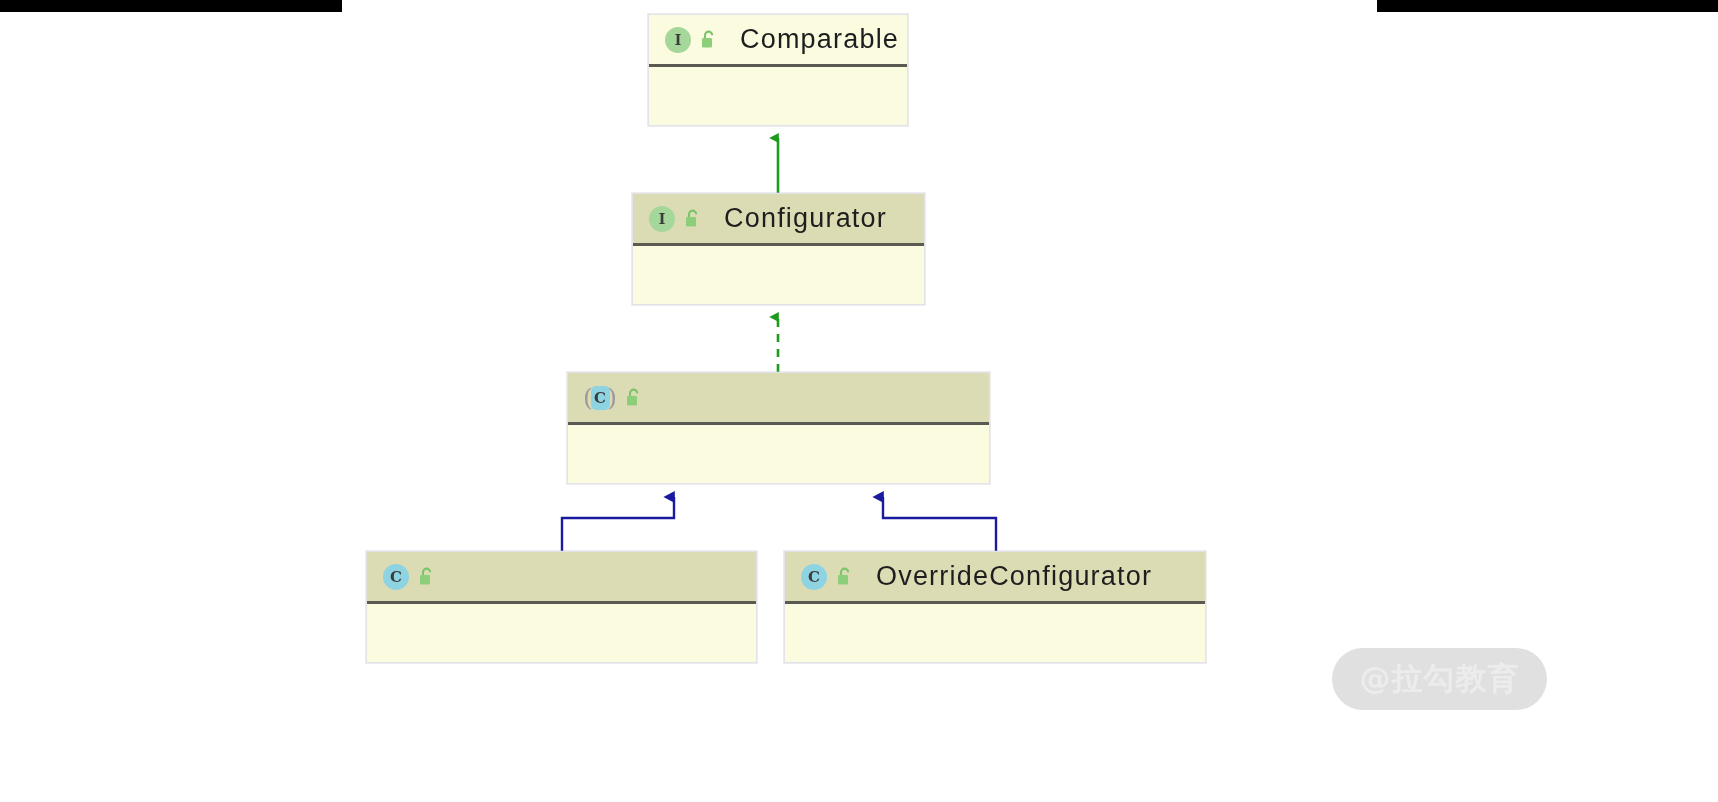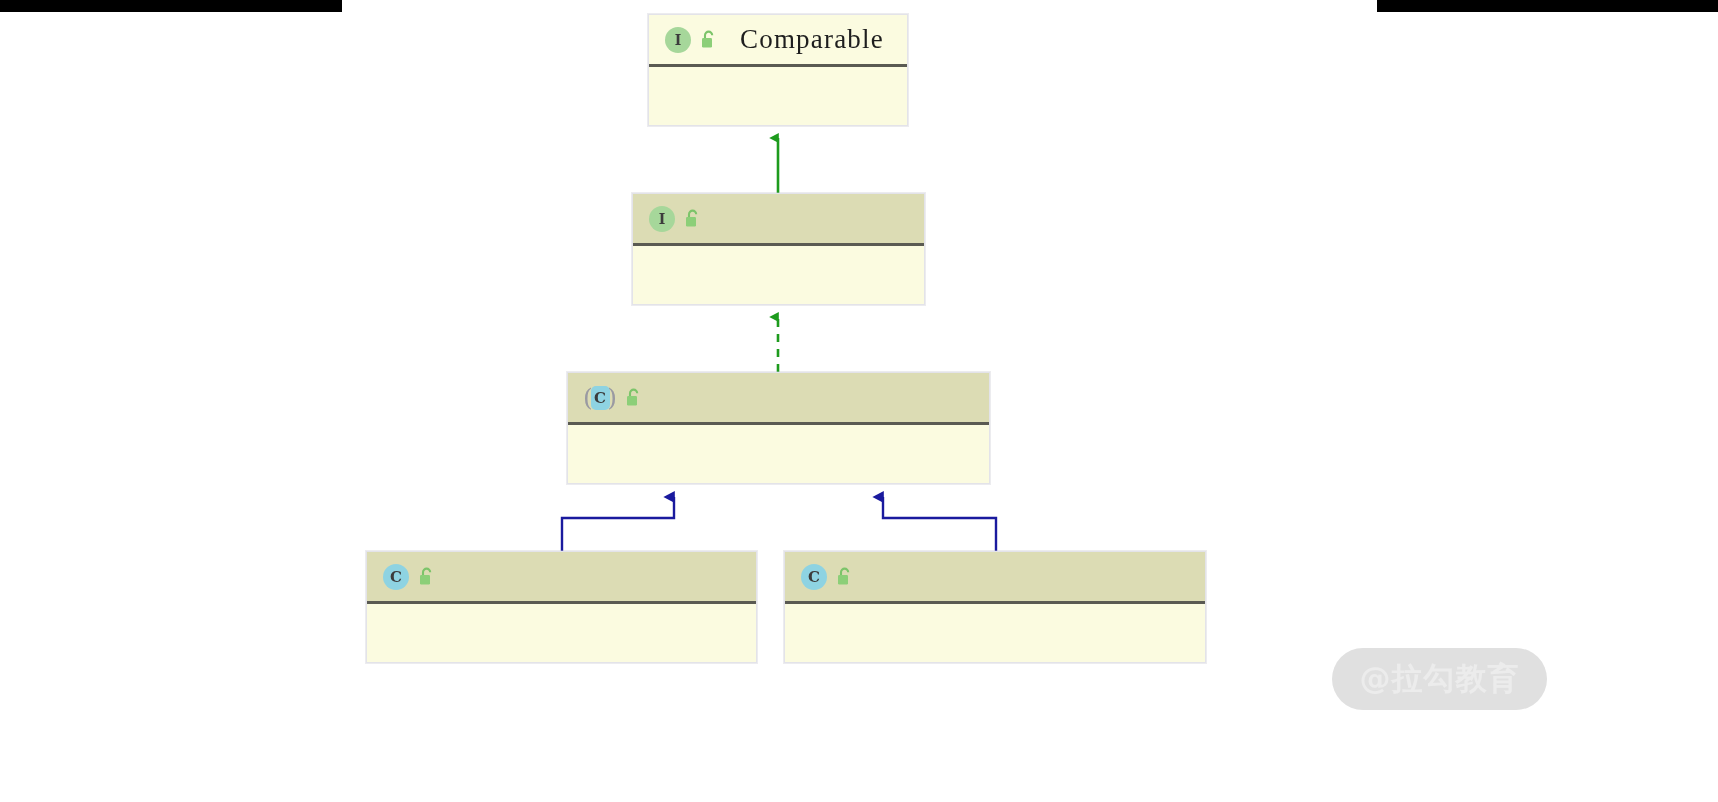--- a/index.html
+++ b/index.html
@@ -57,21 +57,21 @@
     padding-left: 16px;
     border-bottom: 3px solid #5a5a52;
   }
   .uml-node.plain   .uml-header { background: #fbfbe0; }
   .uml-node.tinted  .uml-header { background: #dcdcb4; }
   .uml-body {
     background: #fbfbe0;
     height: 46px;
   }
   .uml-title {
-    font-family: Liberation Serif, serif;
+    font-family: Liberation Sans, sans-serif;
     font-size: 27px;
     letter-spacing: 1.2px;
     color: #1e1e1e;
     white-space: nowrap;
   }
 
   
   .icon-slot {
     display: inline-flex;
     align-items: center;
@@ -206,20 +206,21 @@
       <span class="icon-slot">
         <span class="ico-interface">I</span>
       </span>
       <span class="icon-slot">
         <svg class="ico-lock" viewBox="0 0 20 22" xmlns="http://www.w3.org/2000/svg">
           <path d="M7 9 V6.2 a3.6 3.6 0 0 1 7.2 0" fill="none" stroke="#7cc46a" stroke-width="2.1"></path>
           <rect x="4" y="9" width="10" height="9.5" rx="1.2" fill="#8ccf78"></rect>
         </svg>
       </span>
       <span class="title-gap"></span>
+      <span class="uml-title">Configurator</span>
     </div>
     <div class="uml-body"></div>
   </div>
 
   <div class="uml-node tinted" id="node-abstract-configurator" style="left:567px; top:372px; width:423px; height:112px;">
     <div class="uml-header">
       <span class="icon-slot">
         <span class="ico-abstract-class">
           <span class="abk l">(</span>
           <span class="absq">C</span>
@@ -258,20 +259,21 @@
       <span class="icon-slot">
         <span class="ico-class">C</span>
       </span>
       <span class="icon-slot">
         <svg class="ico-lock" viewBox="0 0 20 22" xmlns="http://www.w3.org/2000/svg">
           <path d="M7 9 V6.2 a3.6 3.6 0 0 1 7.2 0" fill="none" stroke="#7cc46a" stroke-width="2.1"></path>
           <rect x="4" y="9" width="10" height="9.5" rx="1.2" fill="#8ccf78"></rect>
         </svg>
       </span>
       <span class="title-gap"></span>
+      <span class="uml-title">OverrideConfigurator</span>
     </div>
     <div class="uml-body"></div>
   </div>
 
 </div>
 
 <div class="blackbar" id="bar-left"></div>
 <div class="blackbar" id="bar-right"></div>
 
 <div id="watermark">

